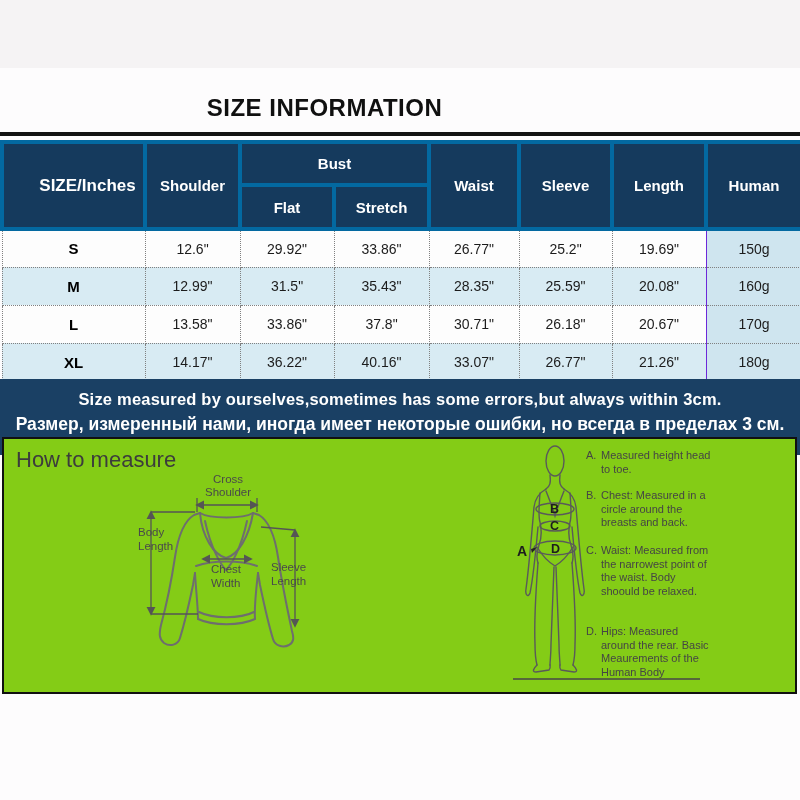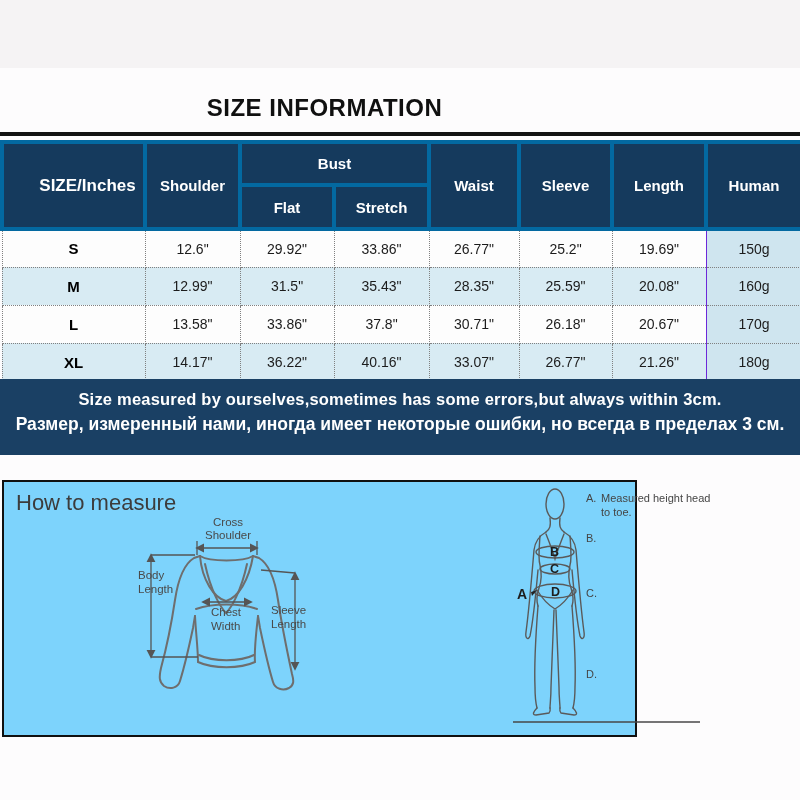--- a/index.html
+++ b/index.html
@@ -38,22 +38,22 @@
   tbody td.weight-cell { background:var(--weightblue,#cfe5ef) !important; border-left:1px solid #6d28d9; }
 
   .note-bar {
     position:absolute; top:379px; left:0; width:800px; height:76px;
     background:var(--navy2,#1a4064); color:#fff; text-align:center; padding-top:11px;
   }
   .note-line-en { font-size:16.5px; font-weight:bold; letter-spacing:.2px; }
   .note-line-ru { font-size:17.5px; font-weight:bold; margin-top:5px; }
 
   .measure-box {
-    position:absolute; top:480px; left:2px; width:635px; height:257px;
-    background:#7dd3fc; border:2px solid #101010;
+    position:absolute; top:437px; left:2px; width:795px; height:257px;
+    background:#84cc16; border:2px solid #101010;
   }
   .measure-title { position:absolute; top:8px; left:12px; font-size:22px; color:#3c3c3c; }
   .garment-svg { position:absolute; left:114px; top:30px; }
   .figure-svg { position:absolute; left:498px; top:0; }
   .annotations { position:absolute; left:582px; top:8px; width:132px; }
   .annotation-item {
     position:absolute; display:flex; width:128px;
     font-size:11px; line-height:13.5px; color:#454545;
   }
   .annotation-item .ann-label { flex:0 0 15px; }
@@ -215,21 +215,24 @@
     <text class="marker-letter" x="49" y="114">D</text>
   </svg>
 
   <div class="annotations">
     <div class="annotation-item ann-a">
       <span class="ann-label">A.</span>
       <span class="ann-text">Measured height head to toe.</span>
     </div>
     <div class="annotation-item ann-b">
       <span class="ann-label">B.</span>
+      <span class="ann-text">Chest: Measured in a circle around the breasts and back.</span>
     </div>
     <div class="annotation-item ann-c">
       <span class="ann-label">C.</span>
+      <span class="ann-text">Waist: Measured from the narrowest point of the waist. Body shoould be relaxed.</span>
     </div>
     <div class="annotation-item ann-d">
       <span class="ann-label">D.</span>
+      <span class="ann-text">Hips: Measured around the rear. Basic Meaurements of the Human Body</span>
     </div>
   </div>
 </div>
 
 </body></html>

